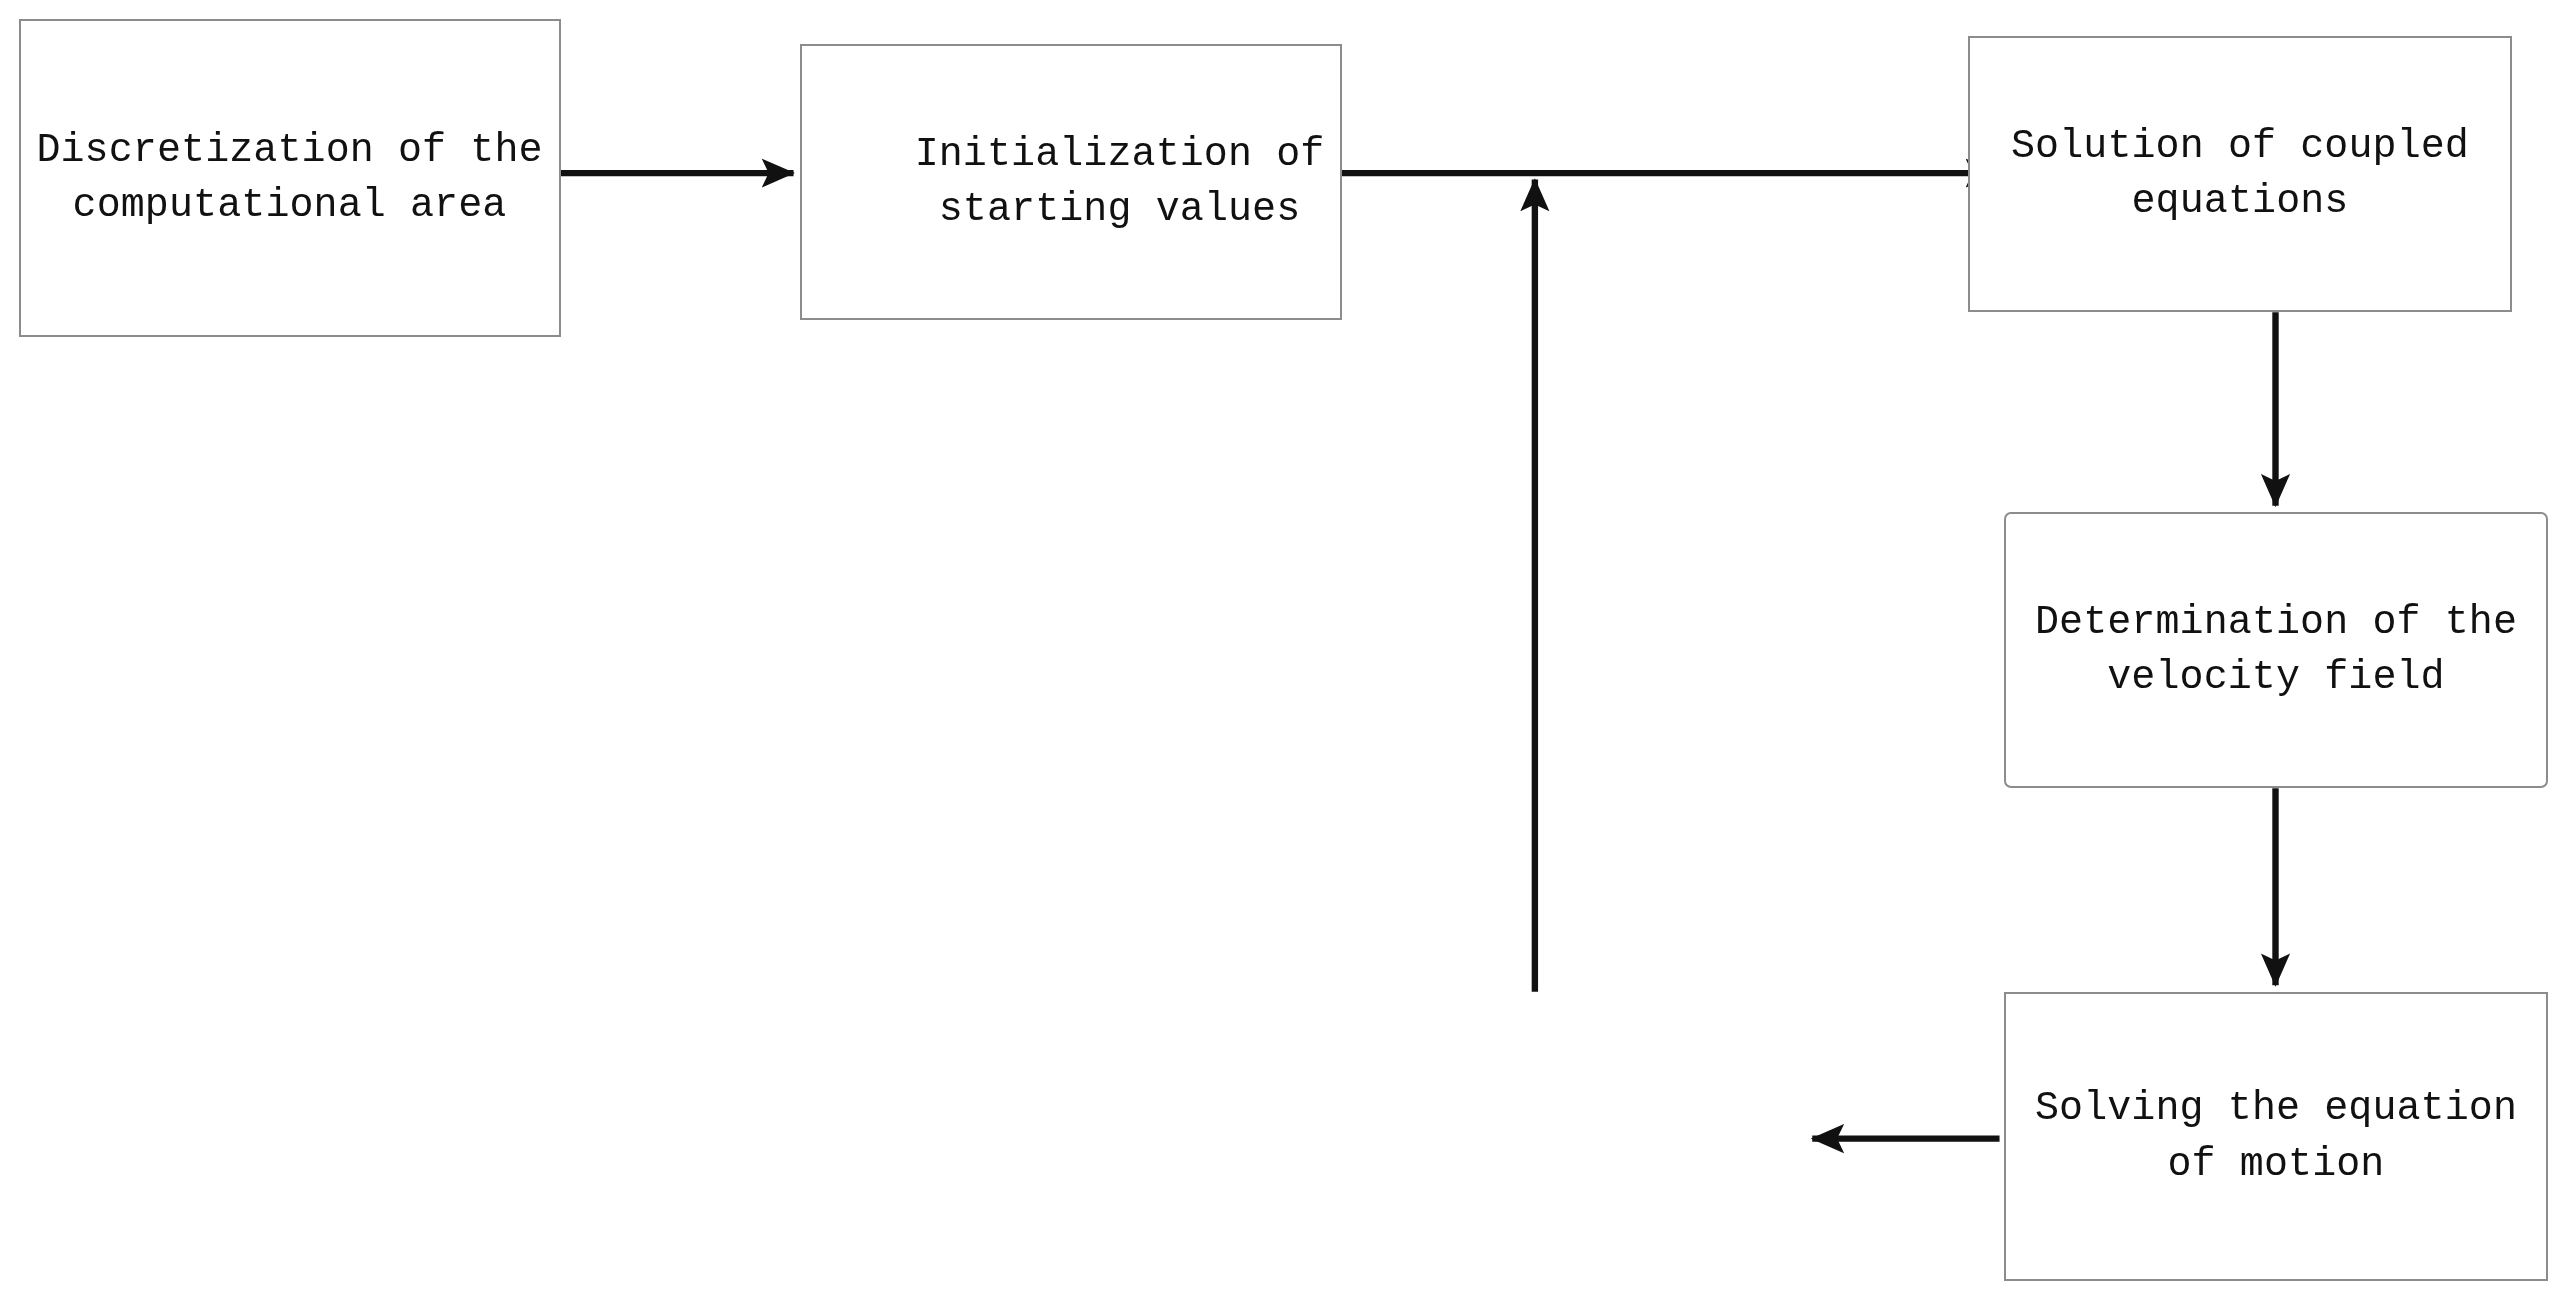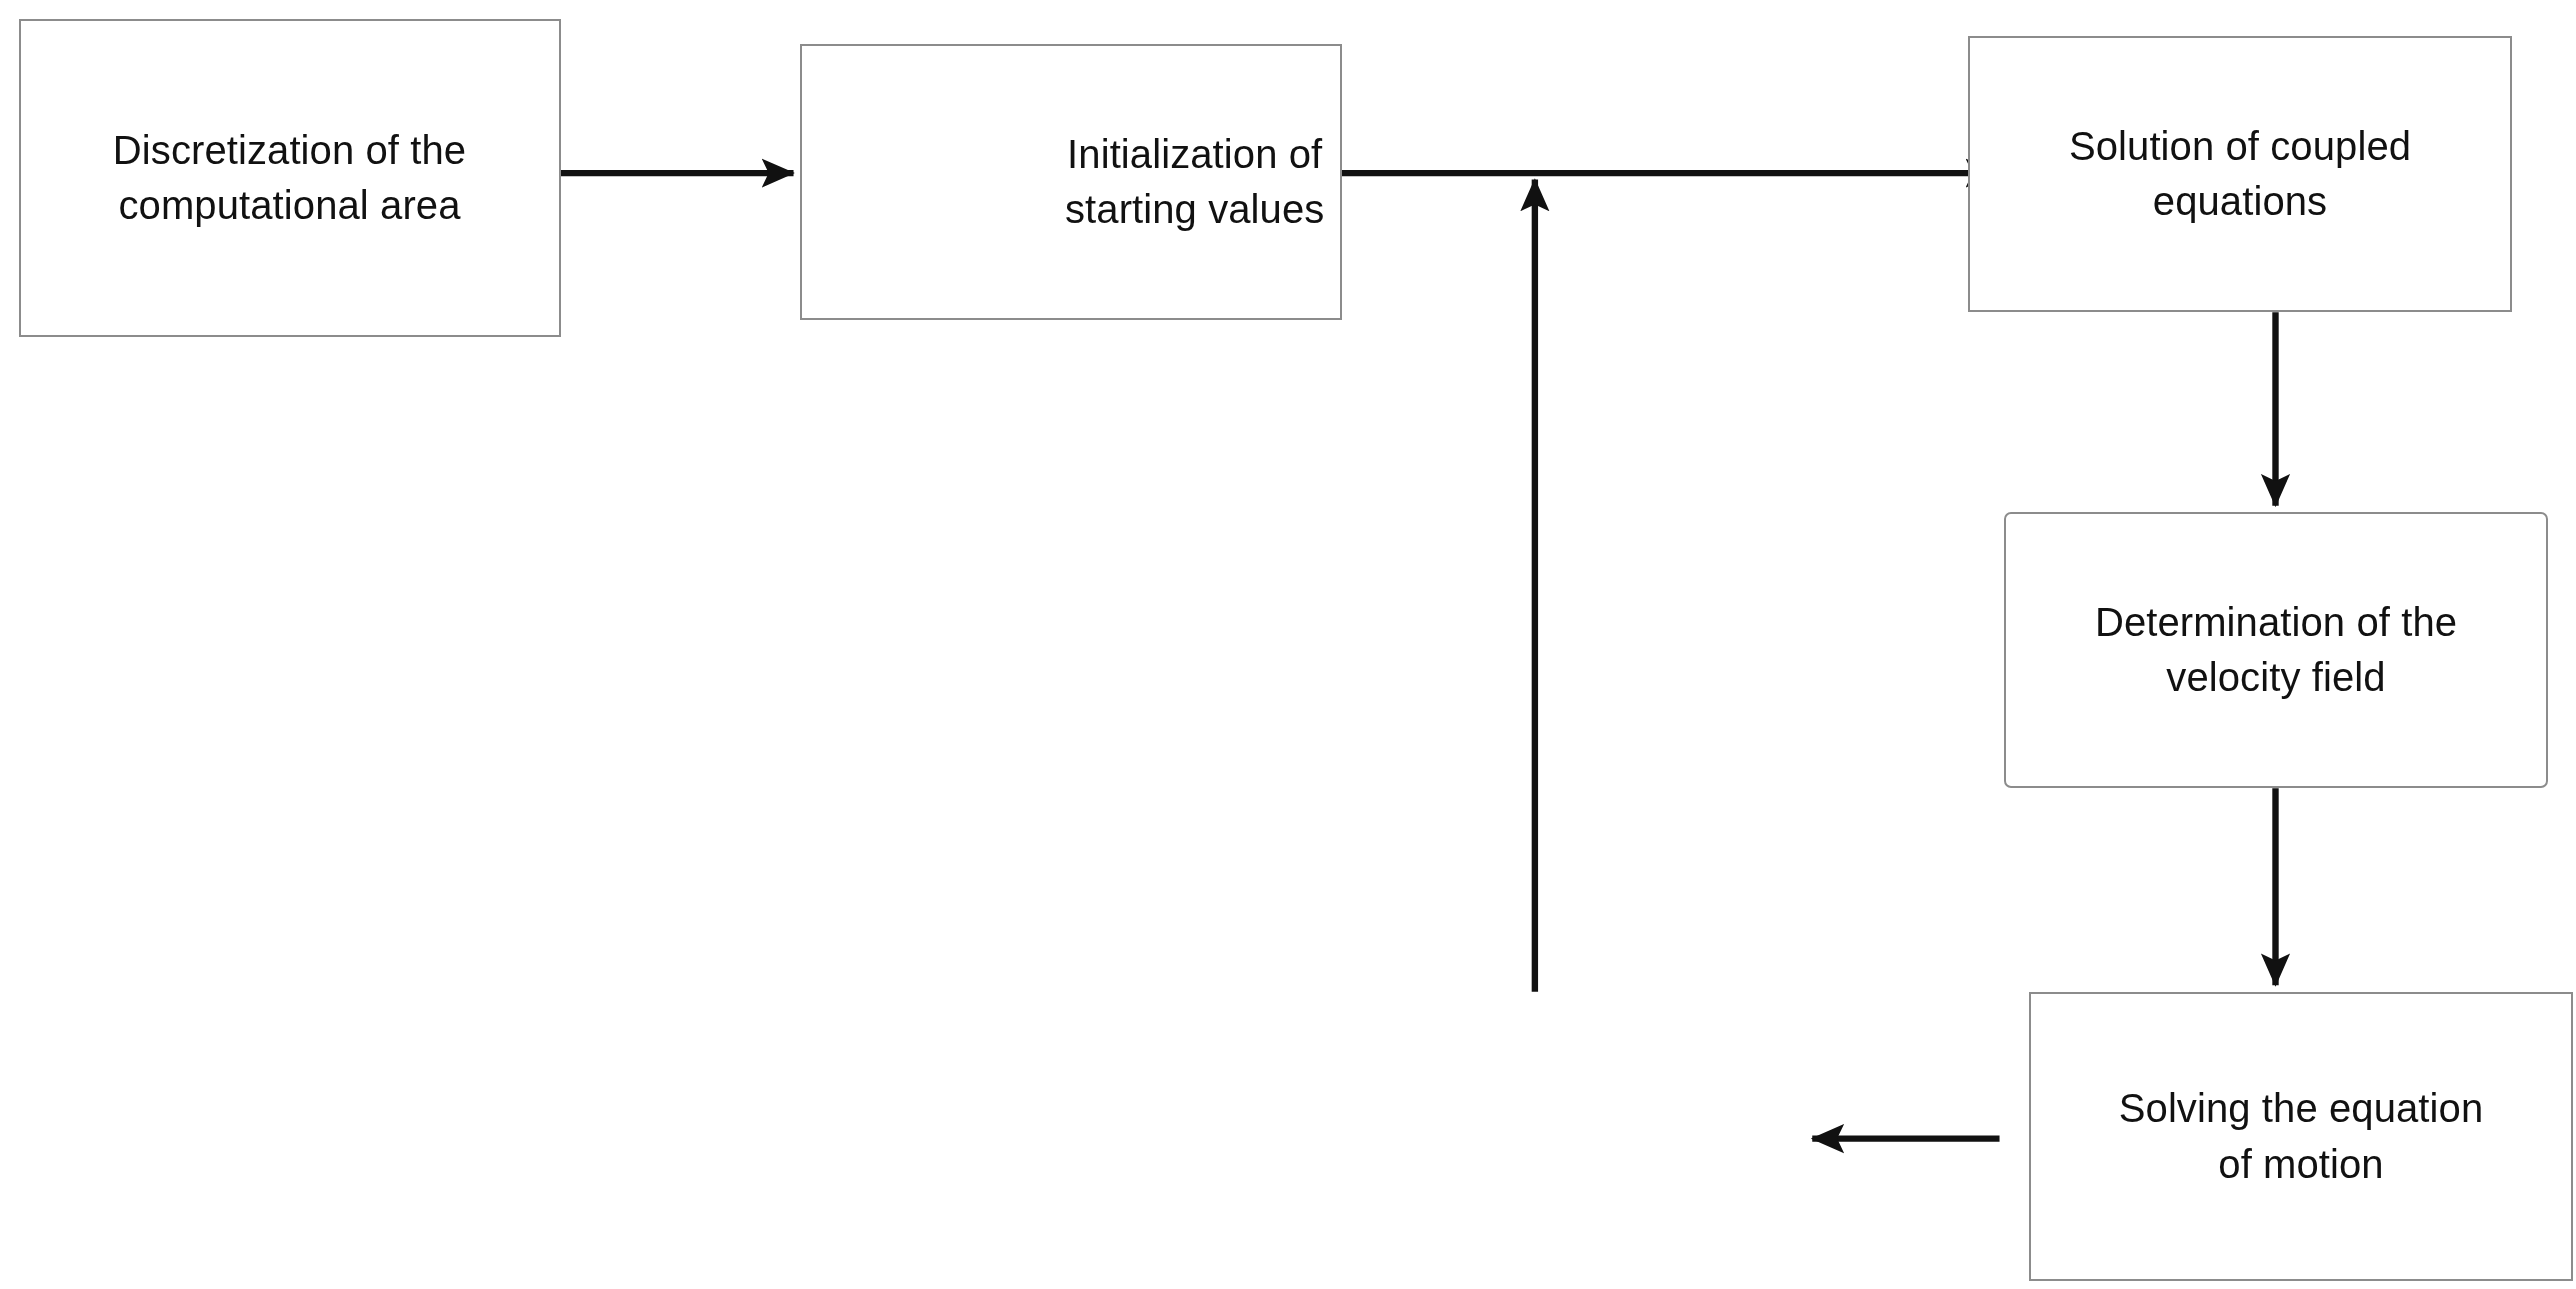--- a/index.html
+++ b/index.html
@@ -6,21 +6,21 @@
     margin: 0;
     padding: 0;
     background: #ffffff;
   }
   #canvas {
     position: relative;
     width: 2576px;
     height: 1289px;
     background: #ffffff;
     overflow: hidden;
-    font-family: Liberation Sans, sans-serif;
+    font-family: Liberation Mono, monospace;
   }
   .node {
     position: absolute;
     box-sizing: border-box;
     border: 2.1px solid #8c8c8c;
     background: #ffffff;
     display: flex;
     align-items: center;
     justify-content: center;
     text-align: center;
@@ -92,20 +92,20 @@
   <div class="node" style="left:1968px; top:36px; width:544px; height:276px;">
     <span class="node-label">Solution of coupled
 equations</span>
   </div>
 
   <div class="node" style="left:2004px; top:512px; width:544px; height:276px;border-radius:7px;">
     <span class="node-label">Determination of the
 velocity field</span>
   </div>
 
-  <div class="node" style="left:2004px; top:992px; width:544px; height:289px;margin-left:25px;">
+  <div class="node" style="left:2004px; top:992px; width:544px; height:289px;">
     <span class="node-label">Solving the equation
 of motion</span>
   </div>
 
 
 </div>
 
 
 </body></html>

